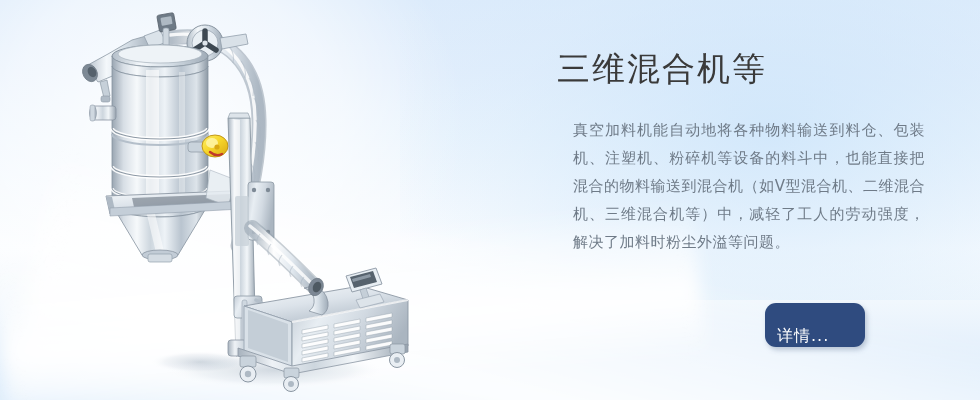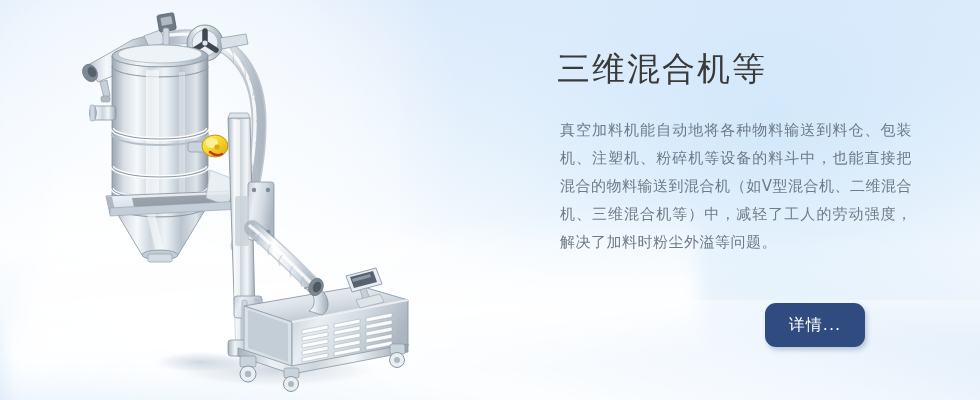--- a/index.html
+++ b/index.html
@@ -118,45 +118,45 @@
     letter-spacing: 2px;
     margin: 0 0 26px 0;
     font-weight: normal;
   }
   .desc {
     font-size: 15px;
     line-height: 28px;
     color: #6f7b88;
     letter-spacing: 0.5px;
     width: 352px;
-    margin: 3px;
+    margin: 16px;
     text-align: justify;
   }
   .btn-row {
     position: absolute;
     left: 765px;
     top: 303px;
   }
   .detail-btn {
     display: inline-block;
     box-sizing: border-box;
     width: 100px;
     height: 44px;
     line-height: 42px;
-    text-align: center;
+    text-align: left;
     background: #2f4b7f;
     color: #ffffff;
     font-size: 16px;
     letter-spacing: 1px;
     border: none;
     border-radius: 11px;
     box-shadow: 2px 3px 5px rgba(90,110,140,0.35);
     cursor: pointer;
     font-family: "DejaVu Sans", "Liberation Sans", sans-serif;
-    padding: 1px;
+    padding: 12px;
   }
 </style>
 </head>
 <body>
 
 <div class="banner">
 
   <div class="bg-glow-left"></div>
   <div class="bg-glow-right"></div>
   <div class="light-beam"></div>

